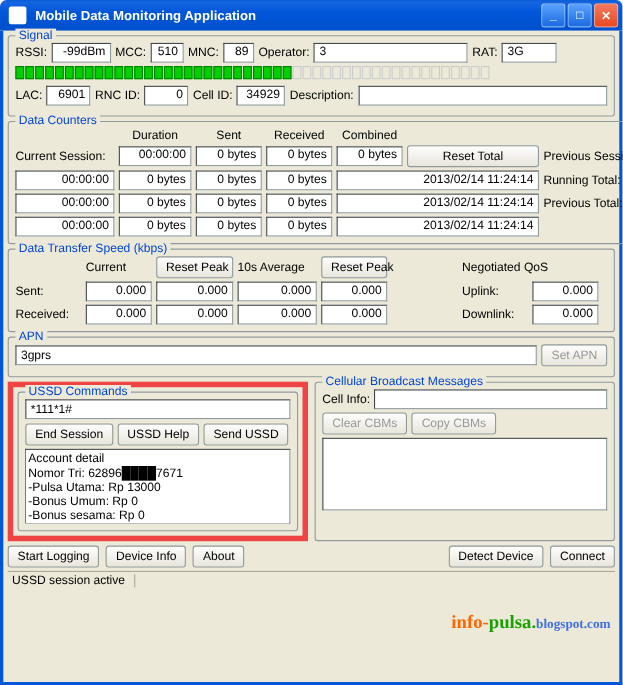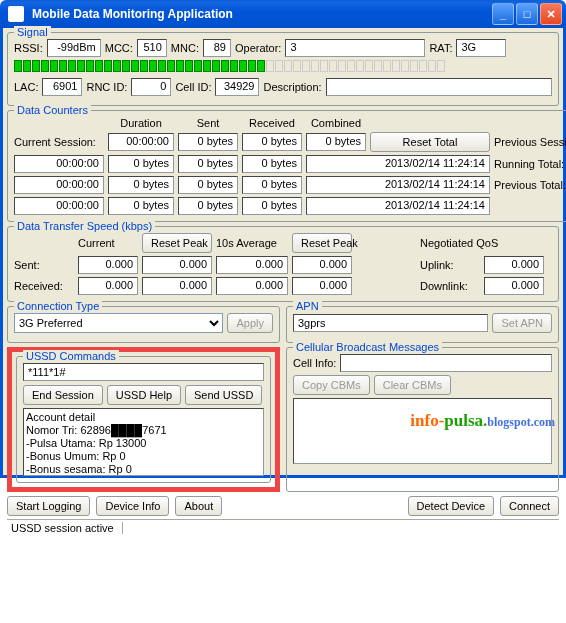--- a/index.html
+++ b/index.html
@@ -4,21 +4,21 @@
 <style>
 * { box-sizing: border-box; margin: 0; padding: 0; }
 body { font-family: Tahoma, Arial, sans-serif; font-size: 11px; background: #fff; width: 566px; height: 623px; }
 .titlebar { background: linear-gradient(to bottom, #0a5dd4 0%, #1565e0 8%, #0056d8 40%, #0050cc 100%); height: 28px; display: flex; align-items: center; padding: 0 4px; border-radius: 6px 6px 0 0; }
 .titlebar .app-icon { width: 16px; height: 16px; margin: 0 4px; background: #fff; border-radius: 2px; display: inline-block; }
 .titlebar .title { color: #fff; font-weight: bold; font-size: 12px; flex: 1; padding-left: 4px; }
 .titlebar .win-btns { display: flex; gap: 2px; }
 .win-btn { width: 22px; height: 22px; border-radius: 3px; border: 1px solid rgba(255,255,255,.4); display: flex; align-items: center; justify-content: center; color: #fff; font-weight: bold; cursor: pointer; }
 .win-btn.min, .win-btn.max { background: linear-gradient(to bottom, #5aa2ff, #1a6ae0); }
 .win-btn.close { background: linear-gradient(to bottom, #f47a5e, #e84820); }
-.client { background: #ece9d8; border: 3px solid #0056d8; border-top: none; padding: 4px; height: 450px; position: relative; }
+.client { background: #ece9d8; border: 3px solid #0056d8; border-top: none; padding: 4px; height: 595px; position: relative; }
 fieldset { border: 1px solid #919b9c; border-radius: 3px; margin-bottom: 4px; padding: 6px 6px 6px 6px; position: relative; }
 legend { color: #0046d5; font-size: 11px; padding: 0 3px; position: absolute; top: -7px; left: 6px; background: #ece9d8; }
 .row { display: flex; align-items: center; gap: 4px; margin-bottom: 3px; }
 .label { font-size: 11px; white-space: nowrap; }
 .field { background: #fff; border: 1px inset #919b9c; height: 18px; padding: 1px 4px; font-size: 11px; text-align: right; }
 .field.left { text-align: left; }
 .btn { background: linear-gradient(to bottom, #fdfdfd, #e8e6db); border: 1px solid #919b9c; border-radius: 3px; height: 20px; padding: 0 8px; font-size: 11px; cursor: pointer; white-space: nowrap; }
 .btn:disabled { color: #999; cursor: default; }
 .signal-bar { display: flex; gap: 1px; margin: 3px 0 6px 0; }
 .signal-seg { width: 8px; height: 12px; background: #00d000; border: 1px solid #008000; }
@@ -199,31 +199,20 @@
       <div class="field">0.000</div>
       <span></span>
       <span class="label">Downlink:</span>
       <div class="field">0.000</div>
     </div>
   </fieldset>
 
   <div class="split">
     <div class="col">
       <fieldset>
-        <legend>Connection Type</legend>
-        <div class="row">
-          <select style="flex:1">
-            <option>3G Preferred</option>
-          </select>
-          <button class="btn" disabled="">Apply</button>
-        </div>
-      </fieldset>
-    </div>
-    <div class="col">
-      <fieldset>
         <legend>APN</legend>
         <div class="row">
           <input class="field left" style="flex: 1 1 0%;" value="3gprs">
           <button class="btn" disabled="">Set APN</button>
         </div>
       </fieldset>
     </div>
   </div>
 
   <div class="split">
@@ -242,22 +231,22 @@
       </div>
     </div>
     <div class="col">
       <fieldset style="height:100%">
         <legend>Cellular Broadcast Messages</legend>
         <div class="row">
           <span class="label">Cell Info:</span>
           <div class="field left" style="flex:1"></div>
         </div>
         <div class="row">
+          <button class="btn" disabled="">Clear CBMs</button>
           <button class="btn" disabled="">Copy CBMs</button>
-          <button class="btn" disabled="">Clear CBMs</button>
         </div>
         <textarea rows="5" style=""></textarea>
       </fieldset>
     </div>
   </div>
 
   <div class="bottom-btns">
     <button class="btn">Start Logging</button>
     <button class="btn">Device Info</button>
     <button class="btn">About</button>

